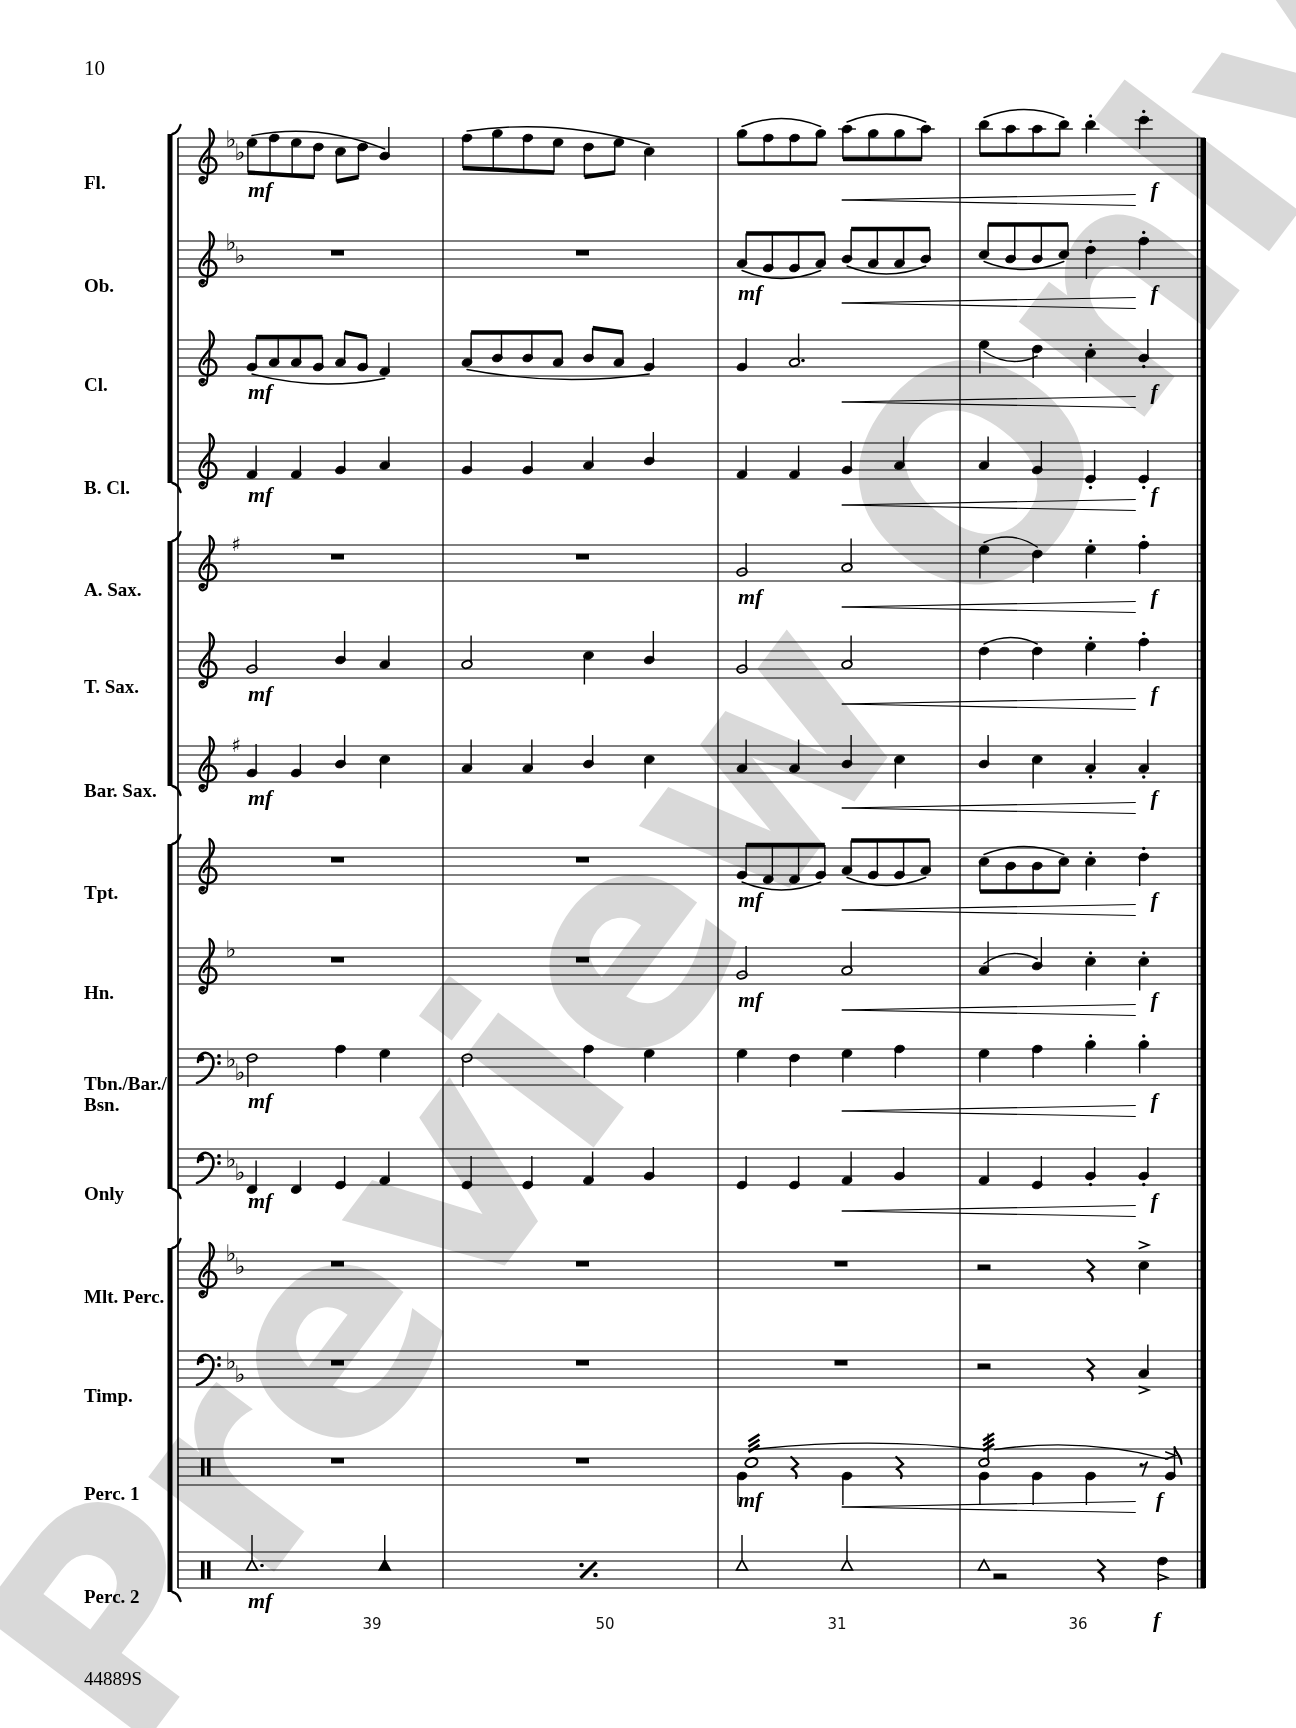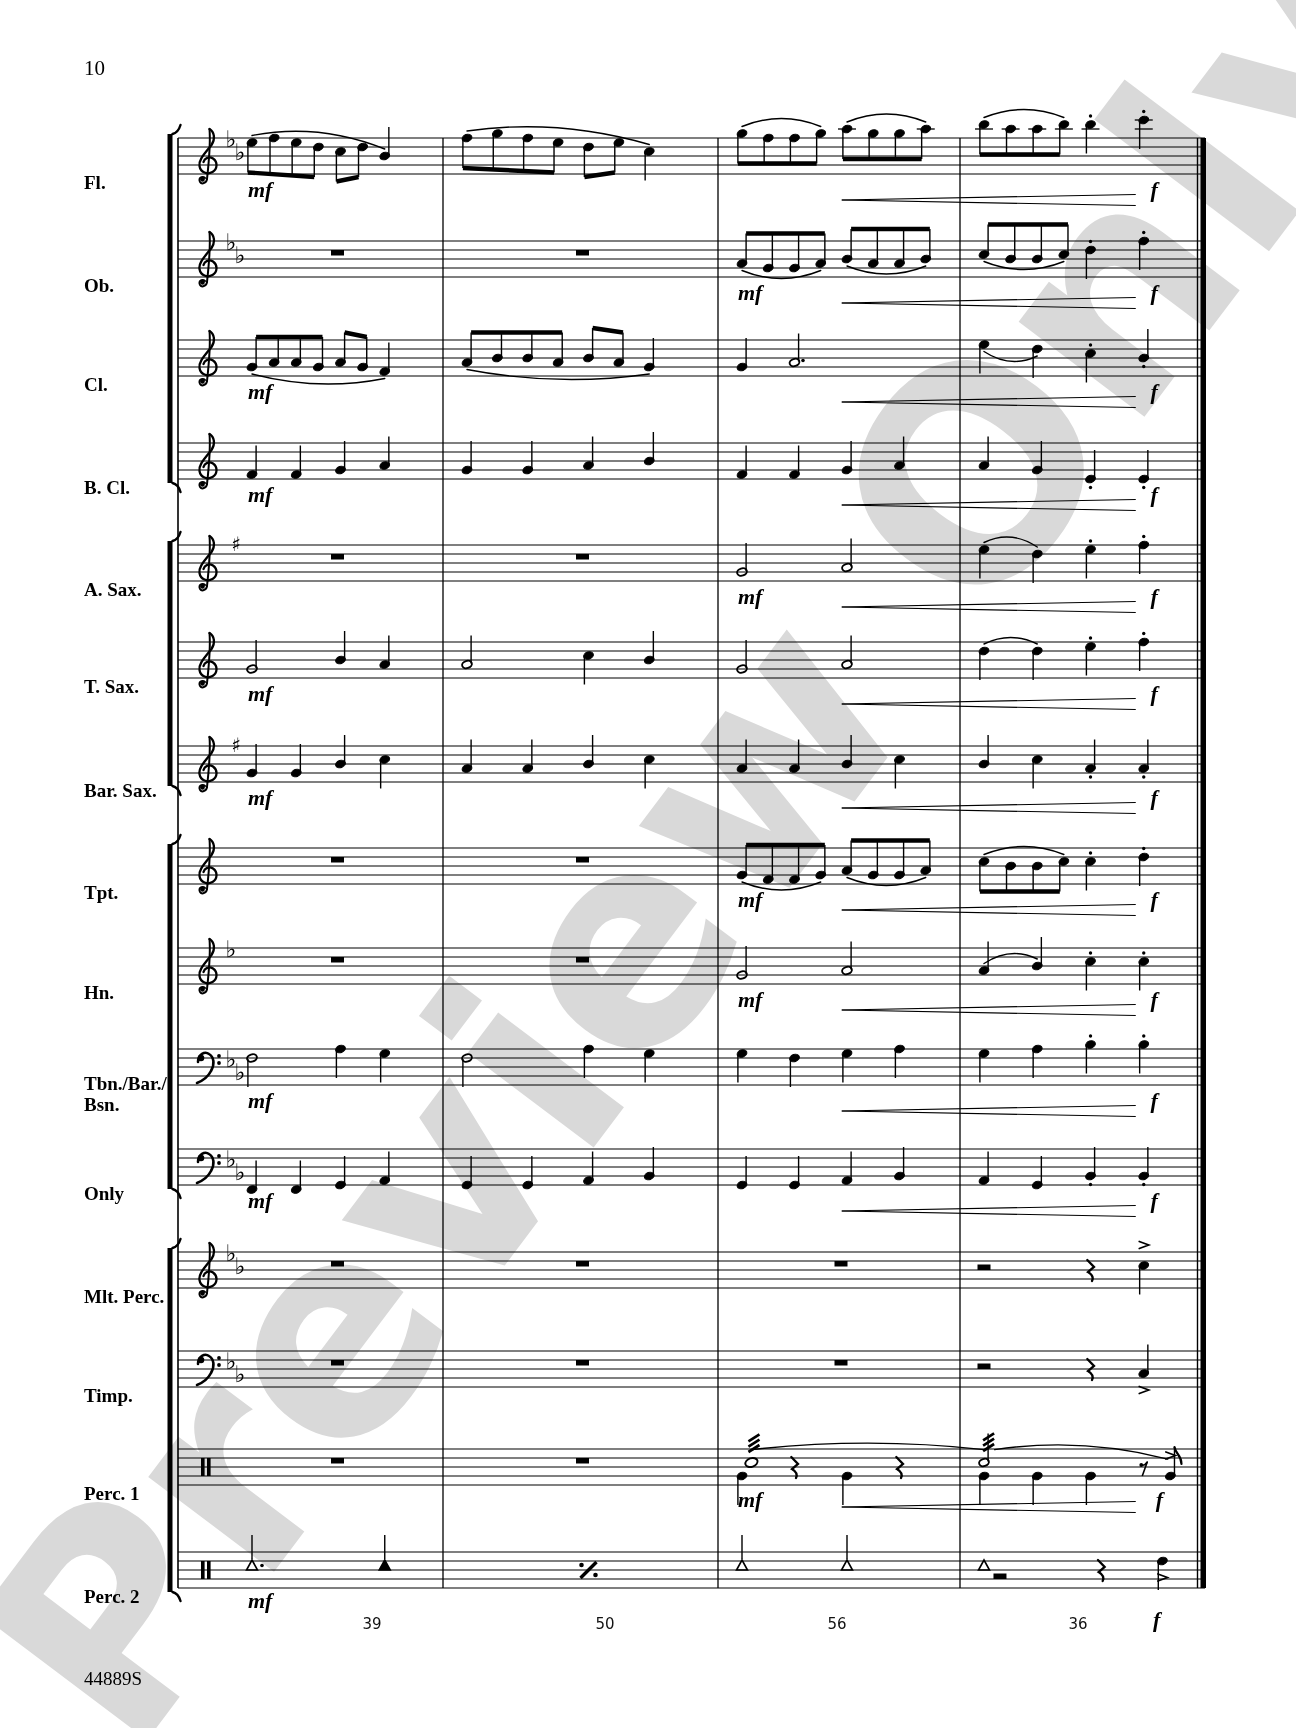--- a/index.html
+++ b/index.html
@@ -716,15 +716,15 @@
   <div class="ilabel" style="top:1044px">Tbn./Bar./
 Bsn.</div>
   <div class="ilabel" style="top:1154px">Only</div>
   <div class="ilabel" style="top:1257px">Mlt. Perc.</div>
   <div class="ilabel" style="top:1356px">Timp.</div>
   <div class="ilabel" style="top:1454px">Perc. 1</div>
   <div class="ilabel" style="top:1557px">Perc. 2</div>
 
   <span class="mnum" style="left:350px">39</span>
   <span class="mnum" style="left:583px">50</span>
-  <span class="mnum" style="left:815px">56</span>
+  <span class="mnum" style="left:815px">31</span>
   <span class="mnum" style="left:1056px">36</span>
 </div>
 
 </body></html>

